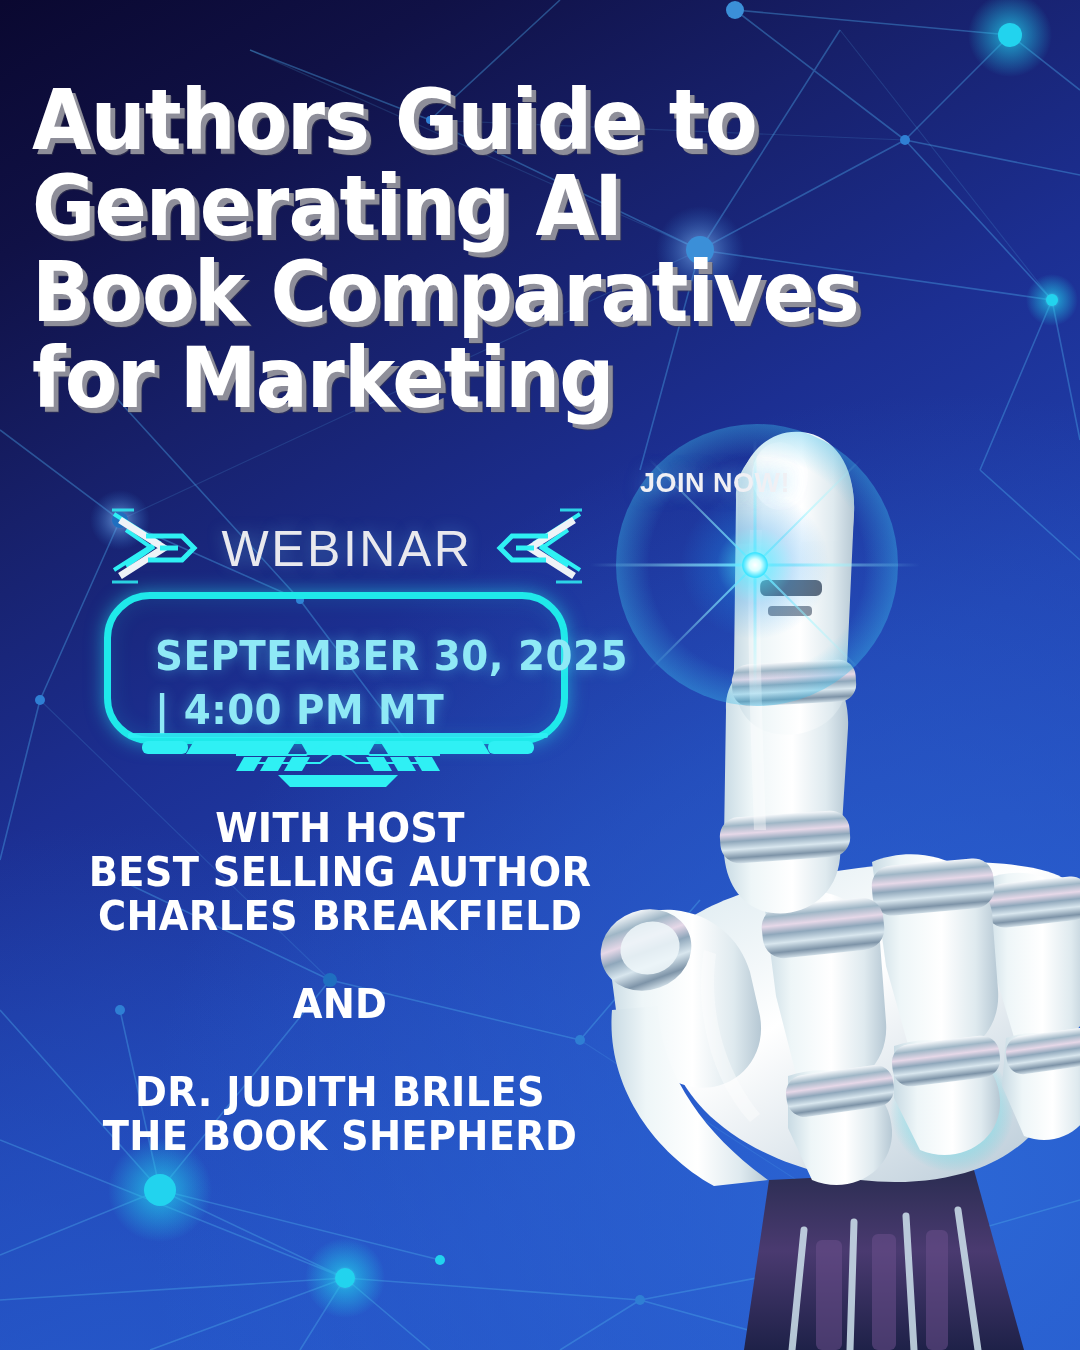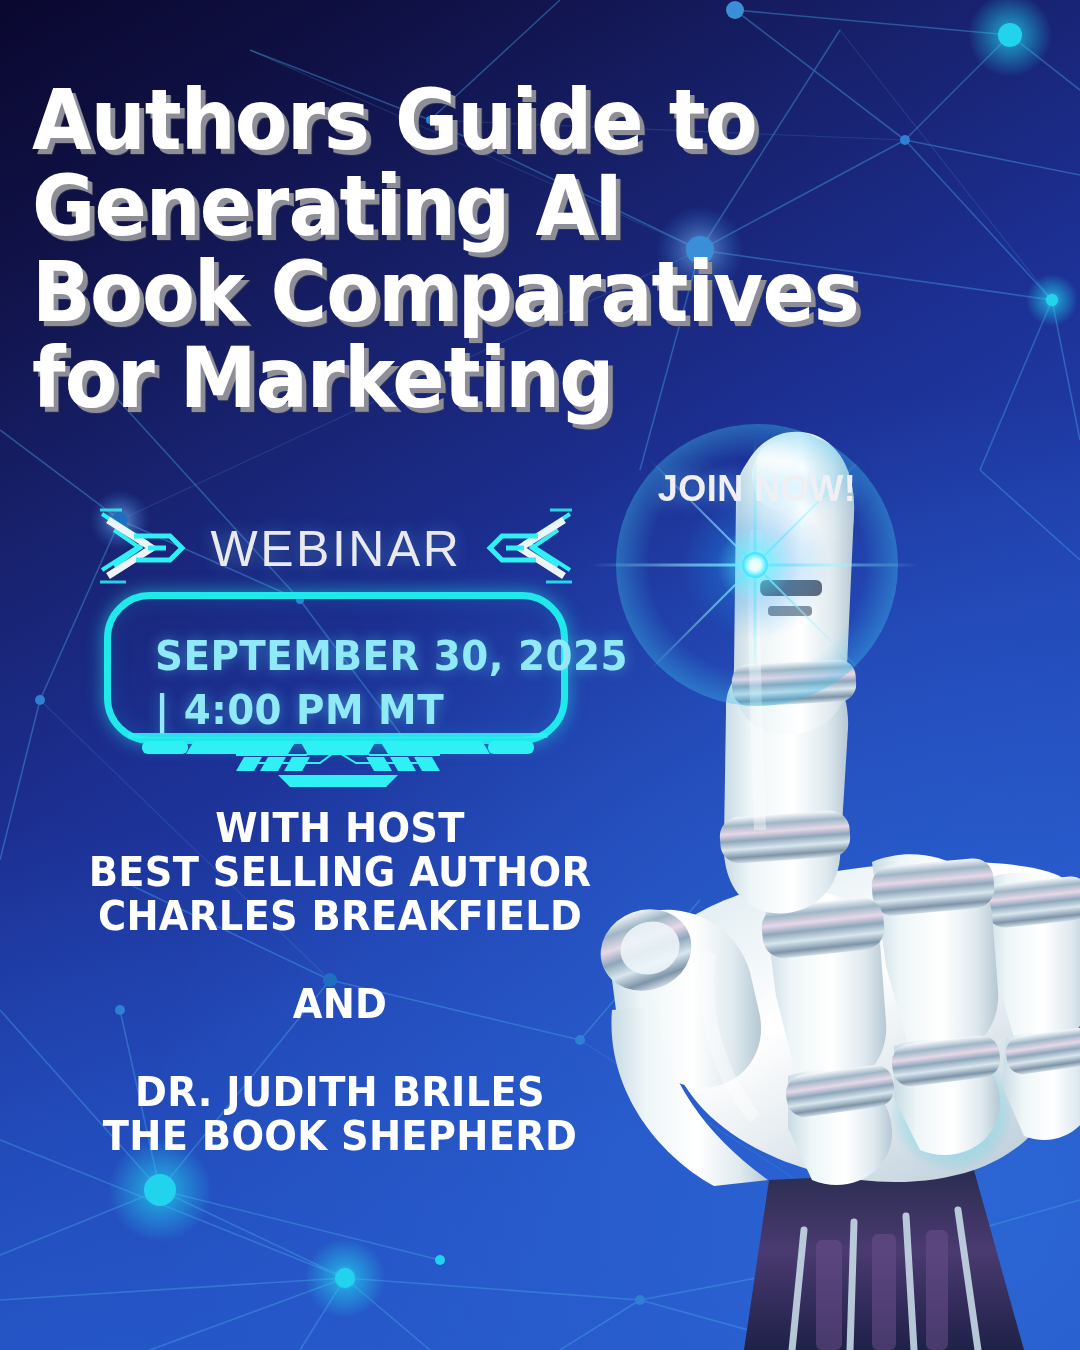--- a/index.html
+++ b/index.html
@@ -72,23 +72,23 @@
     line-height:86px;
     letter-spacing:-1px;
     transform:scaleX(0.93);
     transform-origin:left top;
     text-shadow:5px 5px 0 #8e8e99, 6px 6px 0 rgba(60,60,80,0.55);
     white-space:pre-line;
   }
 
   
   .webinar-row {
-    position:absolute; left:96px; top:503px;
+    position:absolute; left:107px; top:503px;
     width:480px; height:92px;
-    display:flex; align-items:center; justify-content:space-between; gap:22px;
+    display:flex; align-items:center; justify-content:center; gap:22px;
   }
   .webinar-row svg { display:block; }
   .webinar-label {
     color:#e9e9ee;
     font-size:50px;
     font-weight:400;
     letter-spacing:2.5px;
     font-family:"Liberation Sans", sans-serif;
     text-shadow:0 0 16px rgba(120,220,255,0.35);
   }
@@ -113,26 +113,26 @@
     transform-origin:left center;
     text-shadow:0 0 14px rgba(90,225,250,0.45);
     white-space:nowrap;
   }
 
   .hud-bar { position:absolute; left:128px; top:733px; width:420px; height:58px; }
   .hud-bar svg { width:100%; height:100%; display:block; }
 
   
   .join-now {
-    position:absolute; left:612px; top:468px; width:290px;
-    text-align:center;
+    position:absolute; left:640px; top:468px; width:290px;
+    text-align:left;
     color:#f0f0f4;
     font-family:"Liberation Sans", sans-serif;
     font-weight:bold;
-    font-size:36px;
+    font-size:27px;
     letter-spacing:0.5px;
     text-shadow:0 0 18px rgba(110,210,255,0.55);
   }
 
   
   .host-block {
     position:absolute; left:40px; top:806px; width:600px;
     text-align:center;
     color:#ffffff;
     font-family:"DejaVu Sans", sans-serif;

